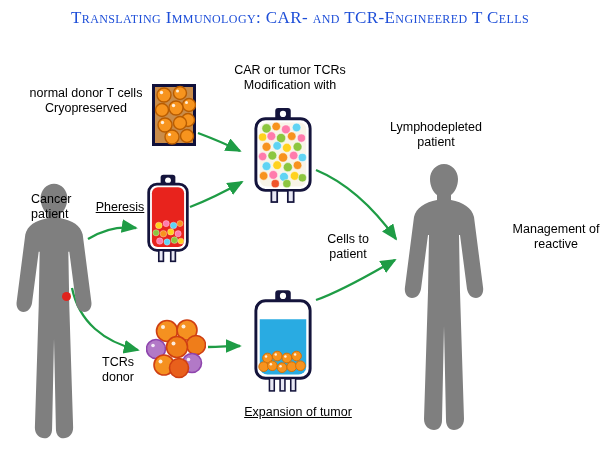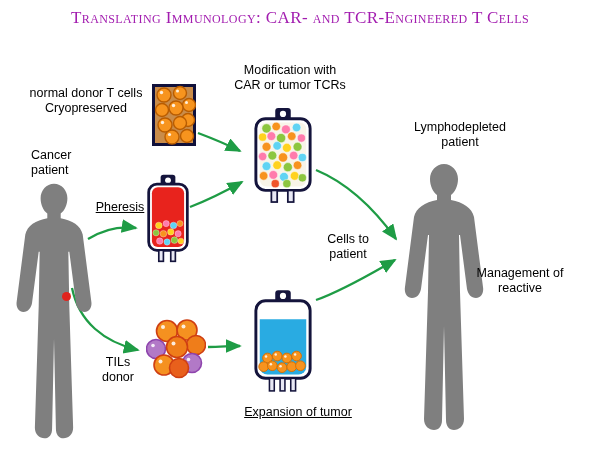--- a/index.html
+++ b/index.html
@@ -1,25 +1,25 @@
 <!DOCTYPE html>
 <html><head>
 <meta charset="utf-8">
 <style>
   html,body{margin:0;padding:0;background:#fff;}
   #canvas{position:relative;width:600px;height:449px;background:#ffffff;overflow:hidden;
           font-family:"Liberation Sans",sans-serif;color:#000;}
   .abs{position:absolute;}
   #title{left:50%;top:8px;transform:translateX(-50%);white-space:nowrap;
          font-family:"Liberation Serif",serif;font-variant:small-caps;
-         font-size:17px;letter-spacing:.4px;color:#a21caf;text-align:center;}
+         font-size:17px;letter-spacing:.4px;color:#1d4ed8;text-align:center;}
   .label{font-size:12.5px;line-height:15px;text-align:center;transform:translateX(-50%);
          white-space:nowrap;z-index:3;}
   .label span{display:block;}
-  .label-left{transform:none;text-align:left;}
+  .label-left{transform:none;text-align:left;margin-top:44px;}
   #arrow-layer{left:0;top:0;z-index:1;pointer-events:none;}
   .gfx{z-index:2;}
   #tumor-dot{left:62px;top:292px;width:9px;height:9px;border-radius:50%;
              background:#e0241e;z-index:4;}
 </style>
 </head>
 <body>
 
 <div id="canvas">
 
@@ -194,50 +194,50 @@
         <circle cx="42.5" cy="41.5" r="1.8"></circle>
     </g>
   </svg>
 
   <div class="abs label" style="left:86px;top:86px;">
     <span>normal donor T cells</span>
     <span>Cryopreserved</span>
   </div>
 
   <div class="abs label" style="left:290px;top:63px;">
+    <span>CAR or tumor TCRs</span>
     <span>Modification with</span>
-    <span>CAR or tumor TCRs</span>
   </div>
 
   <div class="abs label label-left" style="left:31px;top:148px;">
     <span>Cancer</span>
     <span>patient</span>
   </div>
 
-  <div class="abs label" style="left:436px;top:120px;margin-left:24px;">
+  <div class="abs label" style="left:436px;top:120px;">
     <span>Lymphodepleted</span>
     <span>patient</span>
   </div>
 
   <div class="abs label" style="left:120px;top:200px;text-decoration:underline;">
     <span>Pheresis</span>
   </div>
 
   <div class="abs label" style="left:348px;top:232px;">
     <span>Cells to</span>
     <span>patient</span>
   </div>
 
-  <div class="abs label" style="left:520px;top:222px;margin-top:44px;">
+  <div class="abs label" style="left:556px;top:222px;">
     <span>Management of</span>
     <span>reactive</span>
   </div>
 
   <div class="abs label" style="left:118px;top:355px;">
-    <span>TILs</span>
+    <span>TCRs</span>
     <span>donor</span>
   </div>
 
   <div class="abs label" style="left:298px;top:405px;text-decoration:underline;">
     <span>Expansion of tumor</span>
   </div>
 
 </div>
 
 </body></html>

